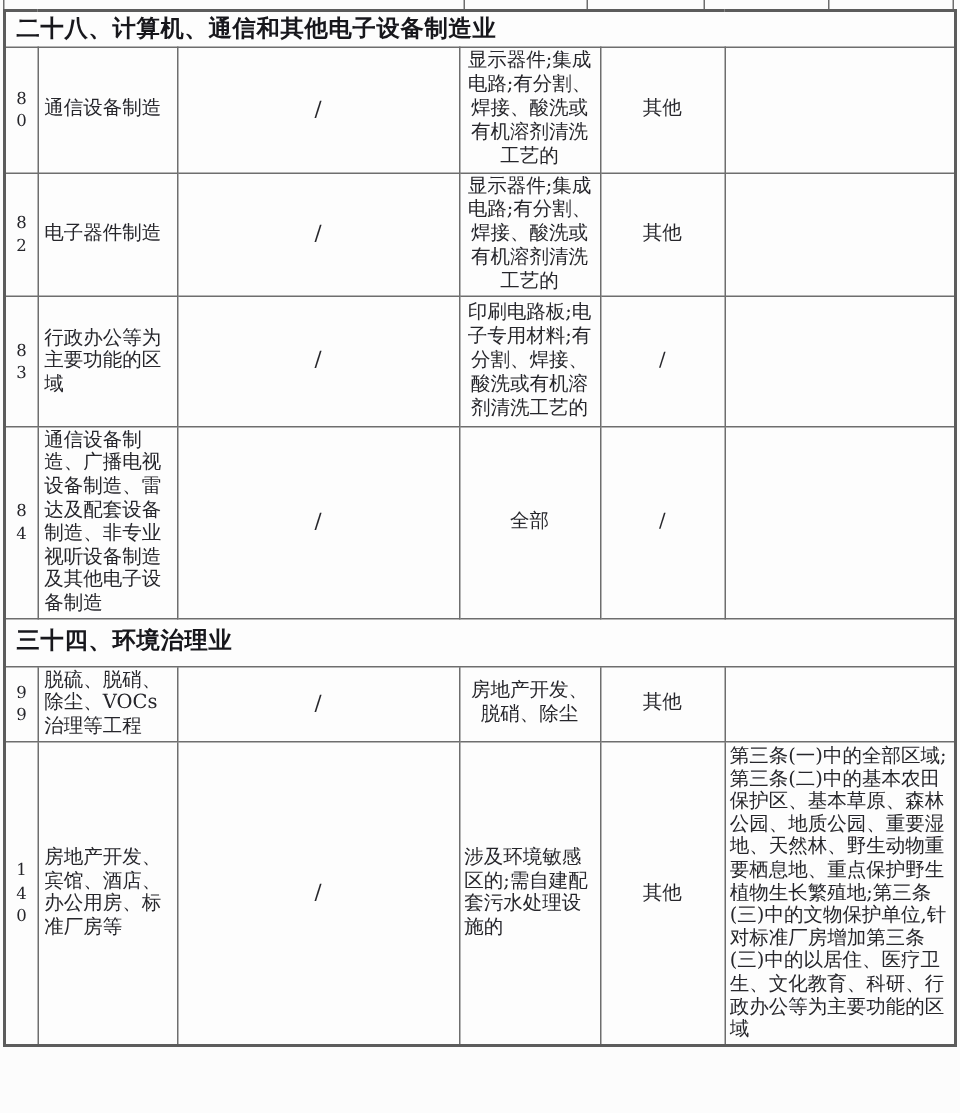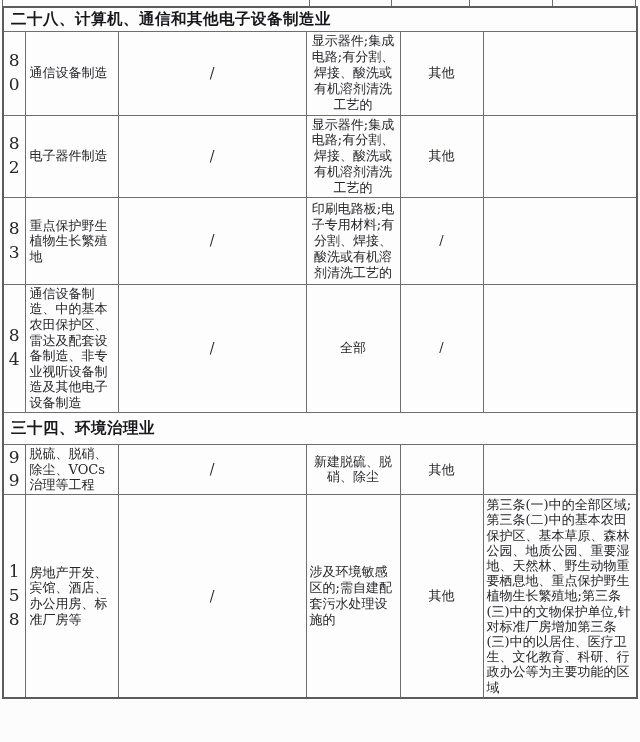--- a/index.html
+++ b/index.html
@@ -40,32 +40,32 @@
     color:#17171c;
     padding:2px 4px 2px 7px;
     letter-spacing:0.5px;
   }
   
   td.c-num{padding:1px 1px;}
   .numbox{
     width:12px;margin:0 auto;
     word-break:break-all;
     line-height:1.4;
-    font-size:17px;
+    font-size:11px;
     text-align:center;
   }
   td.c-name{text-align:left;padding:1px 2px 1px 4px;}
   td.c-slash{font-size:14px;}
   td.c-detail{line-height:1.22;}
   td.c-area{text-align:left;vertical-align:top;line-height:1.17;padding:2px 2px 2px 3px;}
   .ta-left{text-align:left !important;}
 
   
   .h-sec1{height:24px;}
-  .h-sec2{height:32px;}
+  .h-sec2{height:32px;font-family:Liberation Mono, monospace;}
   .h-sec3{height:31px;}
   .rh-80{height:84px;}
   .rh-81{height:32px;}
   .rh-82{height:78px;}
   .rh-83{height:87px;}
   .rh-84{height:123px;}
   .rh-99{height:50px;}
   .rh-106{height:192px;}
 </style>
 </head>
@@ -117,57 +117,57 @@
         <td class="c-slash">/</td>
         <td class="c-detail">显示器件;集成电路;有分割、焊接、酸洗或有机溶剂清洗工艺的</td>
         <td class="c-other">其他</td>
         <td class="c-area"></td>
       </tr>
 
       <tr class="rh-83">
         <td class="c-num">
             <div class="numbox">83</div>
           </td>
-        <td class="c-name">重点保护野生植物生长繁殖地</td>
+        <td class="c-name">行政办公等为主要功能的区域</td>
         <td class="c-slash">/</td>
         <td class="c-detail">印刷电路板;电子专用材料;有分割、焊接、酸洗或有机溶剂清洗工艺的</td>
         <td class="c-other">/</td>
         <td class="c-area"></td>
       </tr>
 
       <tr class="rh-84">
         <td class="c-num">
             <div class="numbox">84</div>
           </td>
-        <td class="c-name">通信设备制造、中的基本农田保护区、雷达及配套设备制造、非专业视听设备制造及其他电子设备制造</td>
+        <td class="c-name">通信设备制造、广播电视设备制造、雷达及配套设备制造、非专业视听设备制造及其他电子设备制造</td>
         <td class="c-slash">/</td>
         <td class="c-detail">全部</td>
         <td class="c-other">/</td>
         <td class="c-area"></td>
       </tr>
 
       <tr class="sec-row h-sec2">
         <td colspan="6">三十四、环境治理业</td>
       </tr>
 
       <tr class="rh-99">
         <td class="c-num">
             <div class="numbox">99</div>
           </td>
         <td class="c-name">脱硫、脱硝、除尘、VOCs治理等工程</td>
         <td class="c-slash">/</td>
-        <td class="c-detail">新建脱硫、脱硝、除尘</td>
+        <td class="c-detail">房地产开发、脱硝、除尘</td>
         <td class="c-other">其他</td>
         <td class="c-area"></td>
       </tr>
 
 
       <tr class="rh-106">
         <td class="c-num">
-            <div class="numbox">158</div>
+            <div class="numbox">140</div>
           </td>
         <td class="c-name">房地产开发、宾馆、酒店、办公用房、标准厂房等</td>
         <td class="c-slash">/</td>
         <td class="c-detail ta-left">涉及环境敏感区的;需自建配套污水处理设施的</td>
         <td class="c-other">其他</td>
         <td class="c-area">第三条(一)中的全部区域;第三条(二)中的基本农田保护区、基本草原、森林公园、地质公园、重要湿地、天然林、野生动物重要栖息地、重点保护野生植物生长繁殖地;第三条(三)中的文物保护单位,针对标准厂房增加第三条(三)中的以居住、医疗卫生、文化教育、科研、行政办公等为主要功能的区域</td>
       </tr>
 
     </tbody>
   </table>

